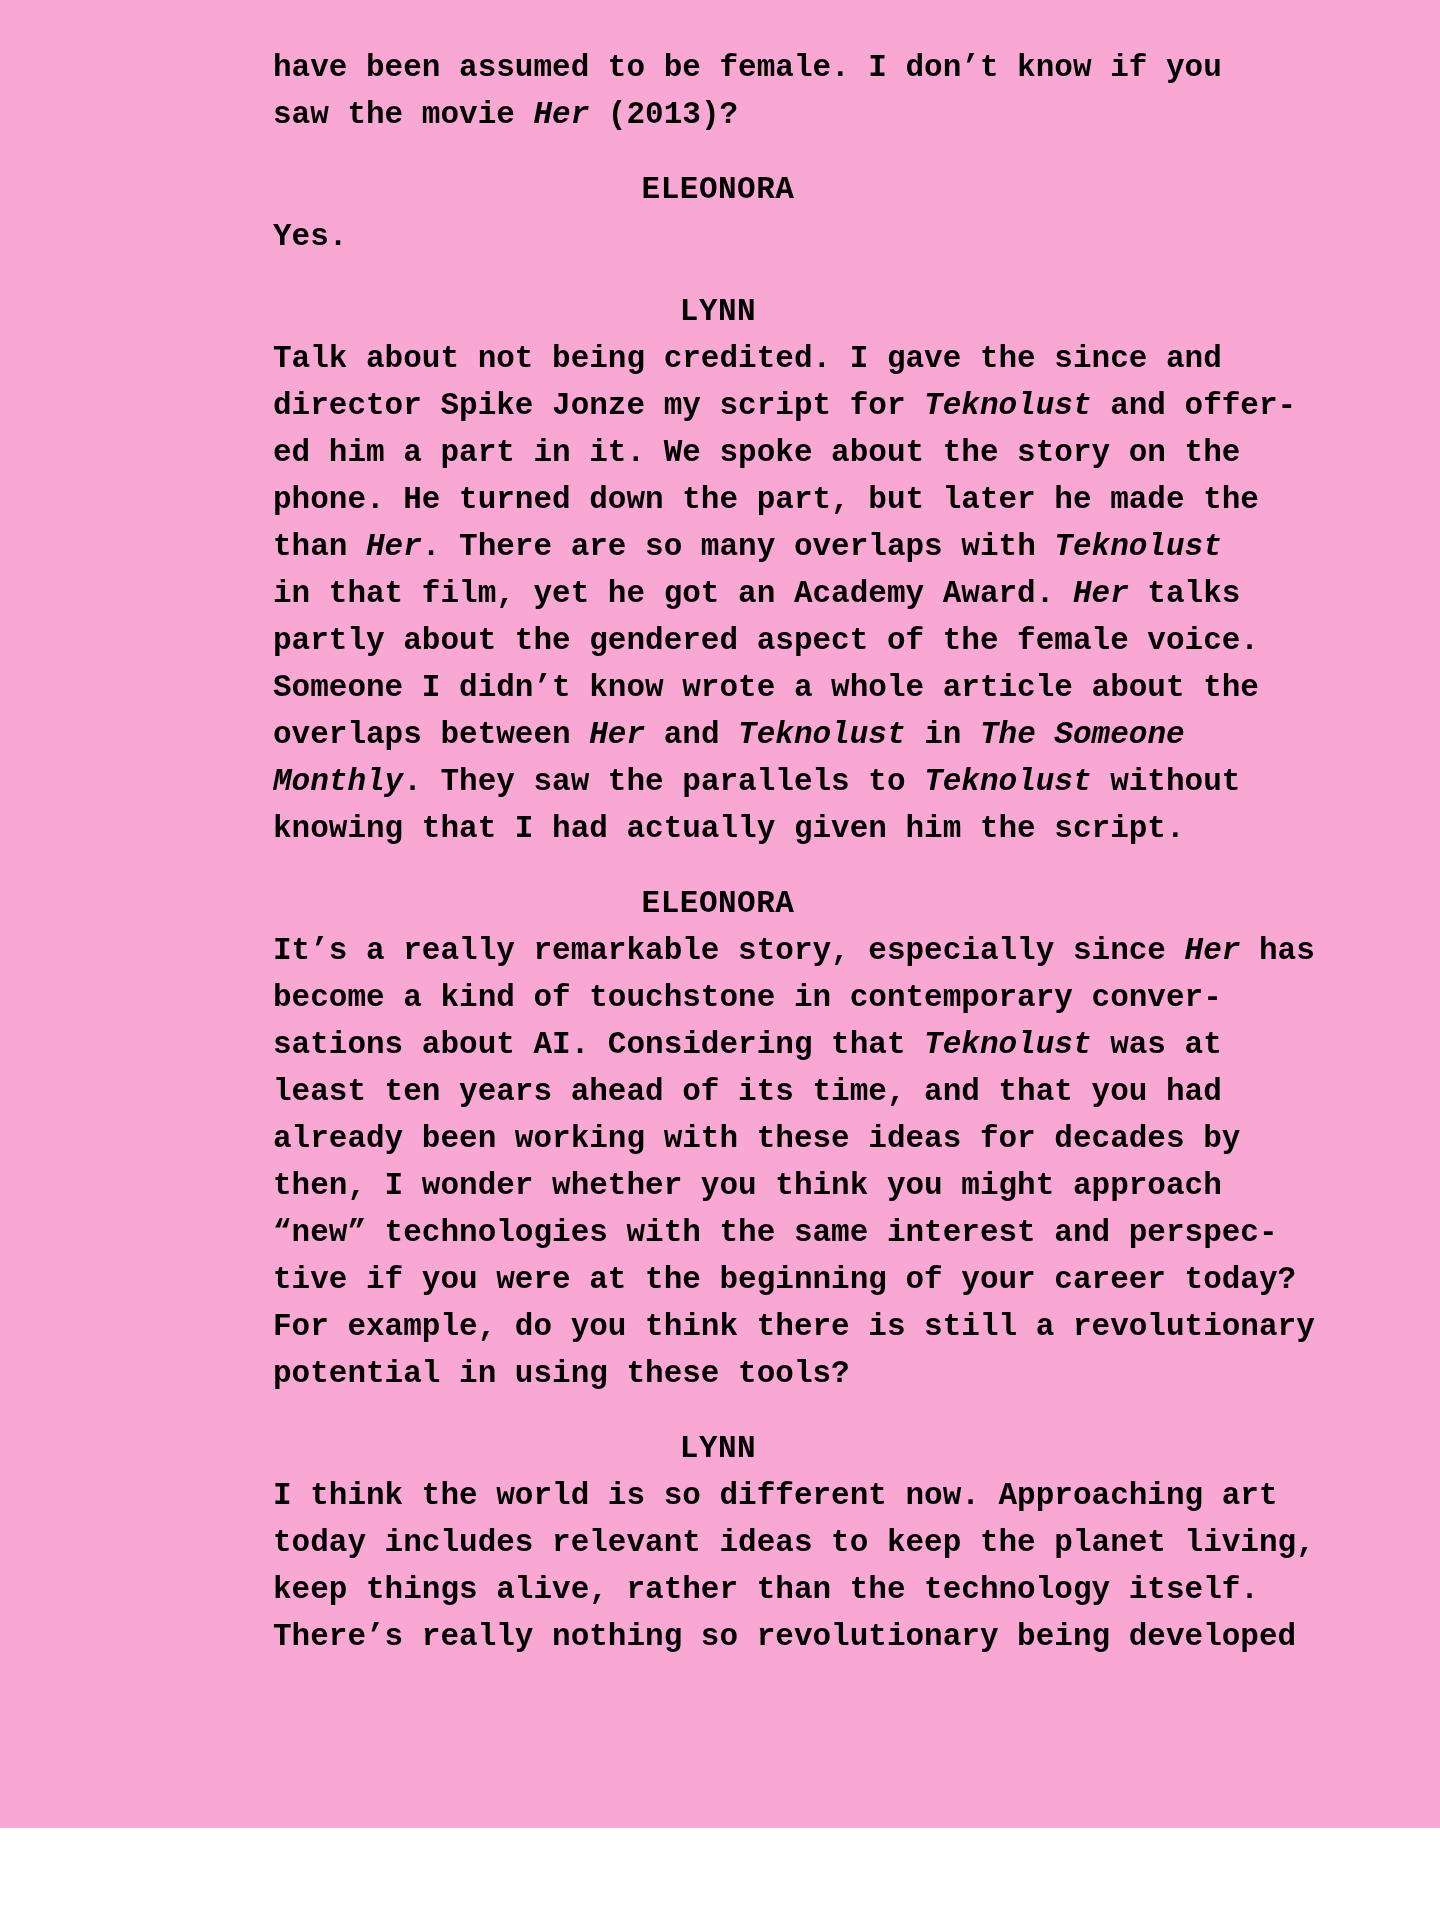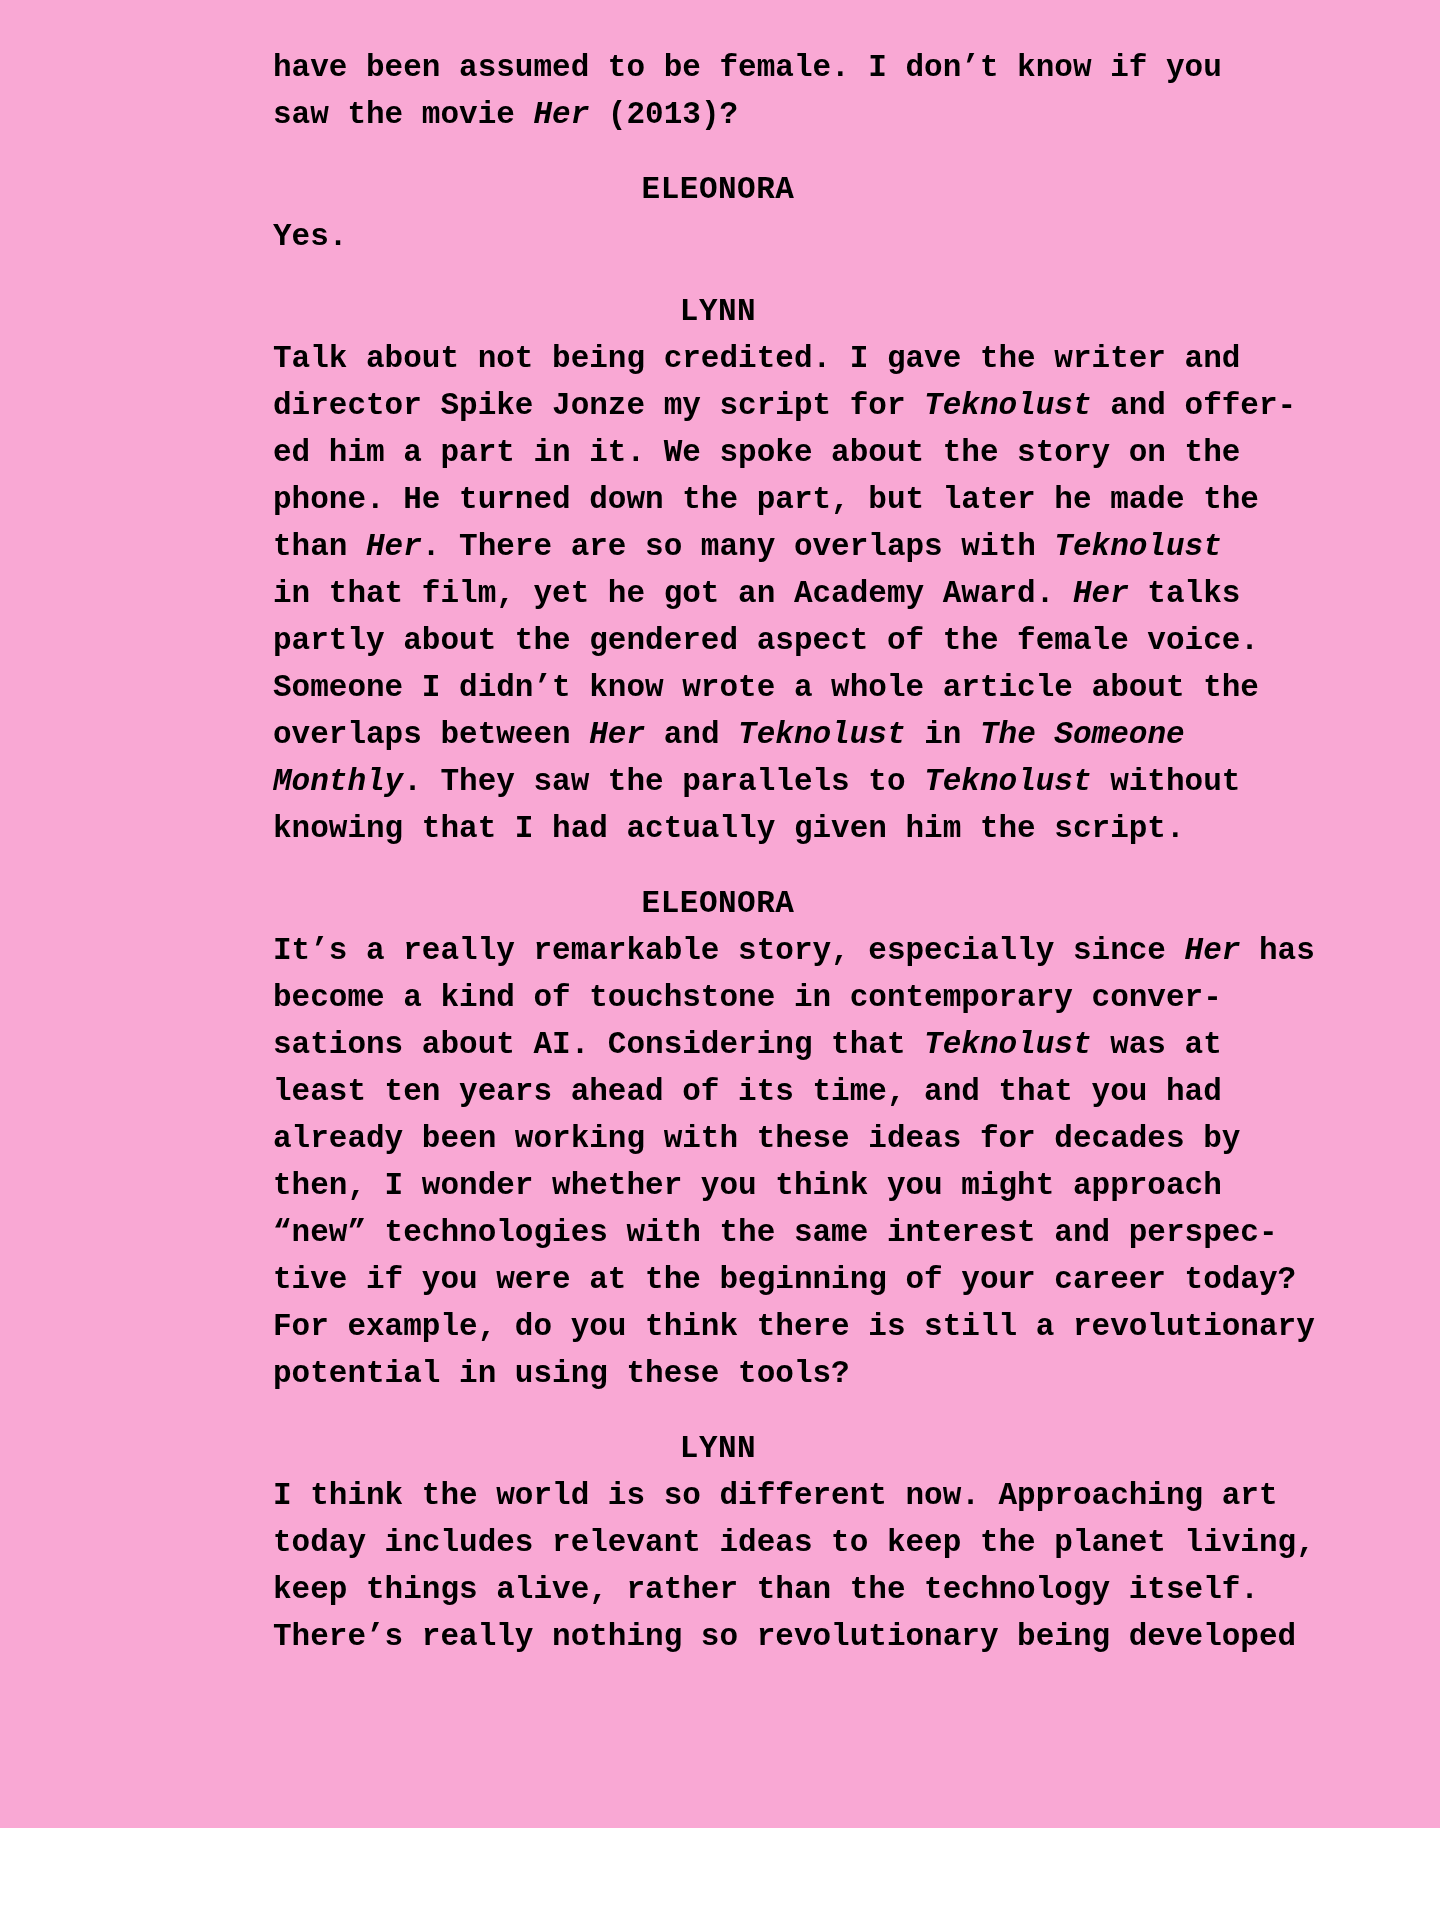--- a/index.html
+++ b/index.html
@@ -74,21 +74,21 @@
       <div class="para">
         <div class="line"><span>have been assumed to be female. I don’t know if you</span></div>
         <div class="line last"><span>saw the movie </span><em>Her</em><span> (2013)?</span></div>
       </div>
       <div class="speaker">ELEONORA</div>
       <div class="para">
         <div class="line last"><span>Yes.</span></div>
       </div>
       <div class="speaker">LYNN</div>
       <div class="para">
-        <div class="line"><span>Talk about not being credited. I gave the writer and</span></div>
+        <div class="line"><span>Talk about not being credited. I gave the since and</span></div>
         <div class="line"><span>director Spike Jonze my script for </span><em>Teknolust</em><span> and offer-</span></div>
         <div class="line"><span>ed him a part in it. We spoke about the story on the</span></div>
         <div class="line"><span>phone. He turned down the part, but later he made the</span></div>
         <div class="line"><span>than </span><em>Her</em><span>. There are so many overlaps with </span><em>Teknolust</em></div>
         <div class="line"><span>in that film, yet he got an Academy Award. </span><em>Her</em><span> talks</span></div>
         <div class="line"><span>partly about the gendered aspect of the female voice.</span></div>
         <div class="line"><span>Someone I didn’t know wrote a whole article about the</span></div>
         <div class="line"><span>overlaps between </span><em>Her</em><span> and </span><em>Teknolust</em><span> in </span><em>The Someone</em></div>
         <div class="line"><em>Monthly</em><span>. They saw the parallels to </span><em>Teknolust</em><span> without</span></div>
         <div class="line last"><span>knowing that I had actually given him the script.</span></div>

